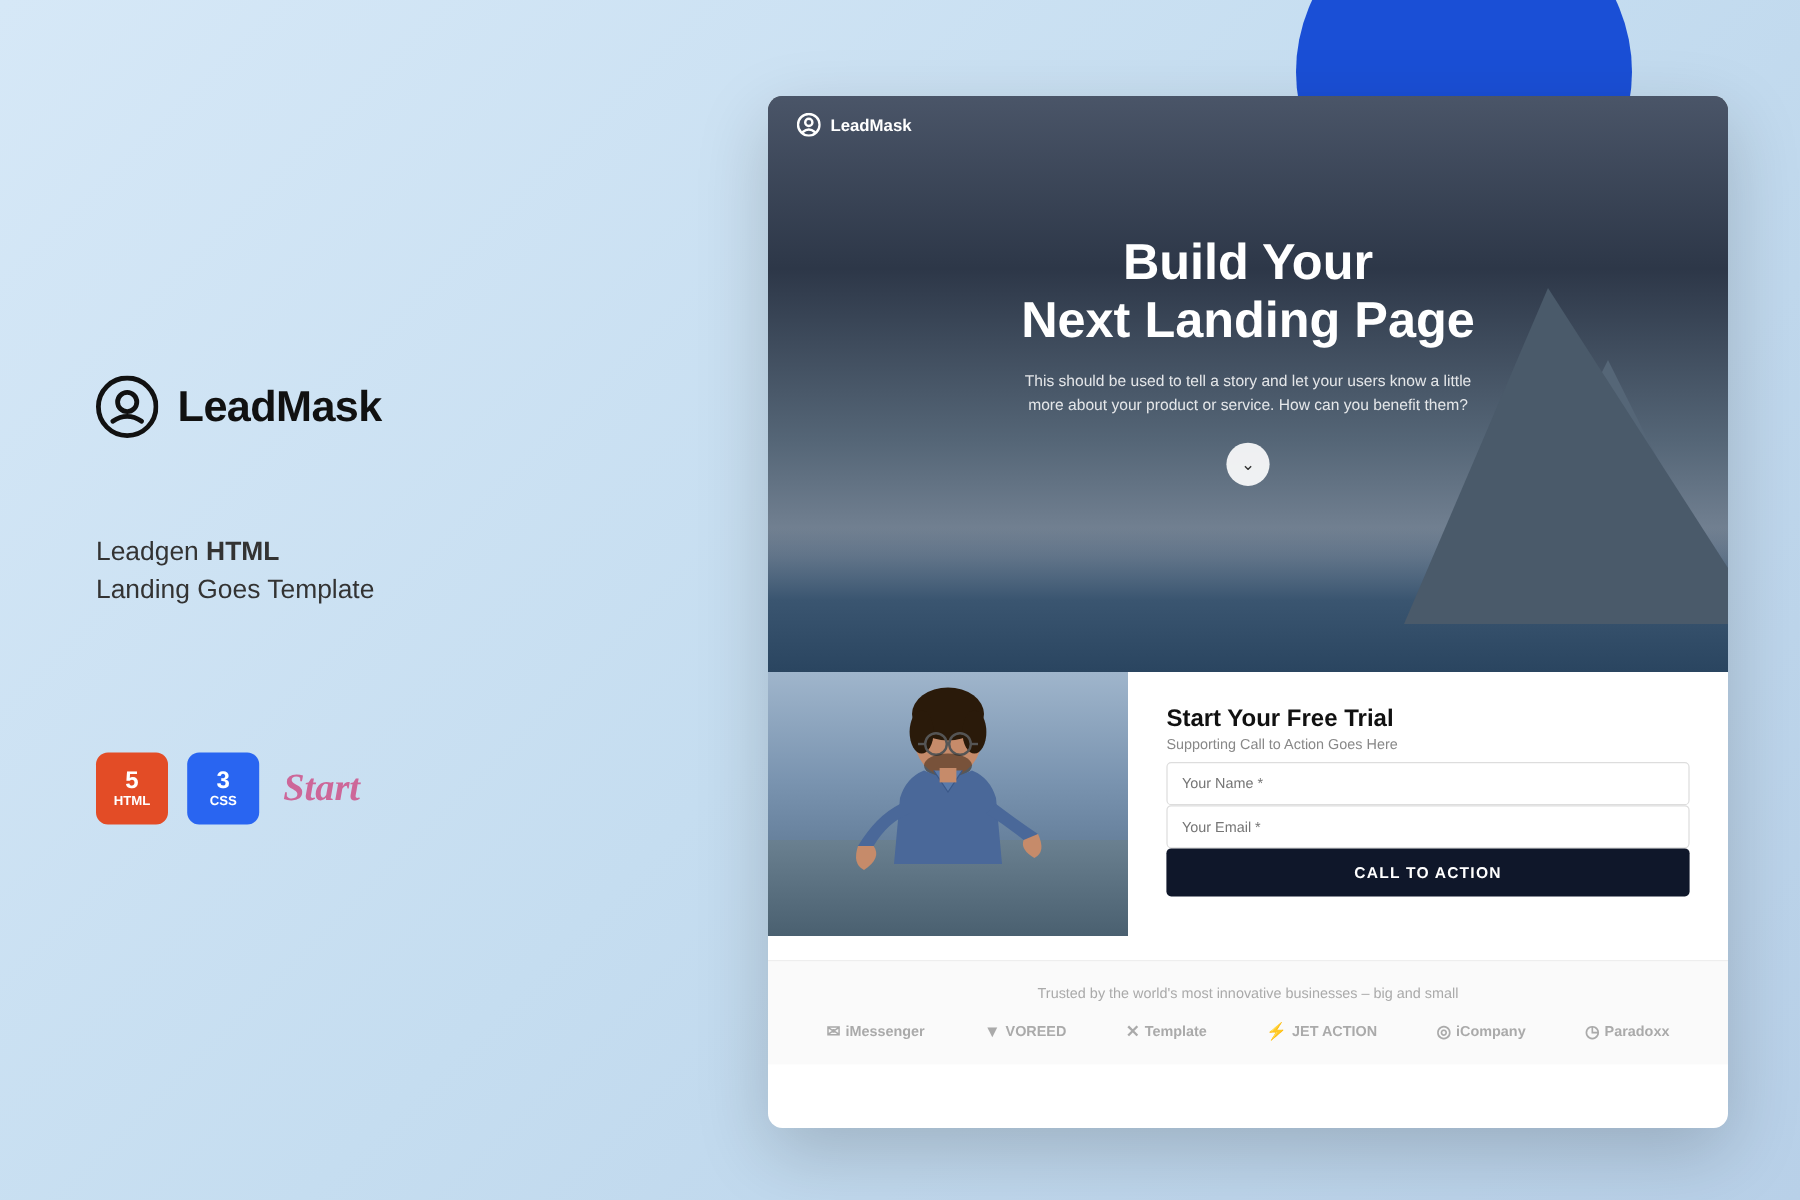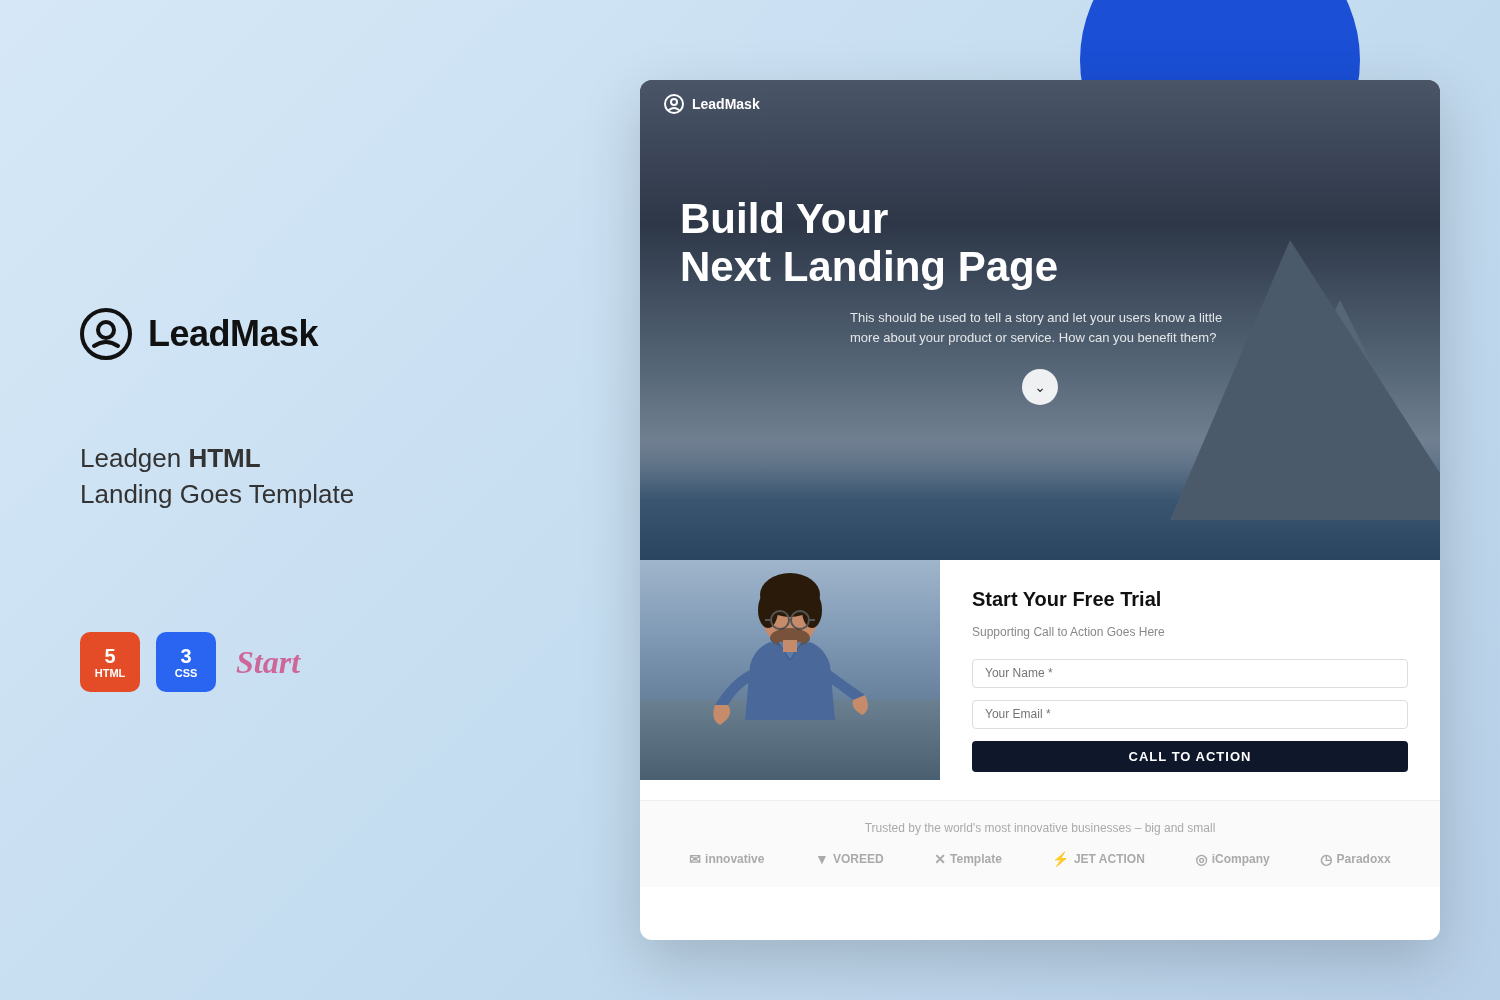--- a/index.html
+++ b/index.html
@@ -37,21 +37,21 @@
     }
 
     .brand-name {
       font-size: 36px;
       font-weight: 700;
       color: #111;
       letter-spacing: -0.5px;
     }
 
     .tagline {
-      font-size: 26px;
+      font-size: 22px;
       color: #333;
       line-height: 1.4;
       margin-bottom: 120px;
     }
 
     .tagline strong {
       font-weight: 800;
     }
 
     .tech-badges {
@@ -169,20 +169,21 @@
     .preview-nav-icon {
       width: 20px;
       height: 20px;
     }
 
     .hero-content {
       position: absolute;
       top: 50%;
       left: 50%;
       transform: translate(-50%, -50%);
+      text-align: center;
       z-index: 10;
       width: 90%;
       margin-top: -20px;
     }
 
     .hero-title {
       font-size: 42px;
       font-weight: 800;
       color: #fff;
       line-height: 1.15;
@@ -227,21 +228,20 @@
       position: relative;
       overflow: hidden;
       margin-top: -40px;
     }
 
     .preview-form {
       flex: 1;
       padding: 28px 32px;
       display: flex;
       flex-direction: column;
-      gap: 12px;
     }
 
     .form-title {
       font-size: 20px;
       font-weight: 700;
       color: #111;
       margin-bottom: 2px;
     }
 
     .form-subtitle {
@@ -463,21 +463,21 @@
       <input class="form-input" type="email" placeholder="Your Email *" style="">
       <button class="form-cta-btn">CALL TO ACTION</button>
     </div>
   </div>
 
   <div class="preview-trusted">
     <div class="trusted-label">Trusted by the world's most innovative businesses – big and small</div>
     <div class="trusted-logos">
       <div class="trusted-logo-item">
         <span class="logo-icon">✉</span>
-        <span>innovative</span>
+        <span>iMessenger</span>
       </div>
       <div class="trusted-logo-item">
         <span class="logo-icon">▼</span>
         <span>VOREED</span>
       </div>
       <div class="trusted-logo-item">
         <span class="logo-icon">✕</span>
         <span>Template</span>
       </div>
       <div class="trusted-logo-item">

